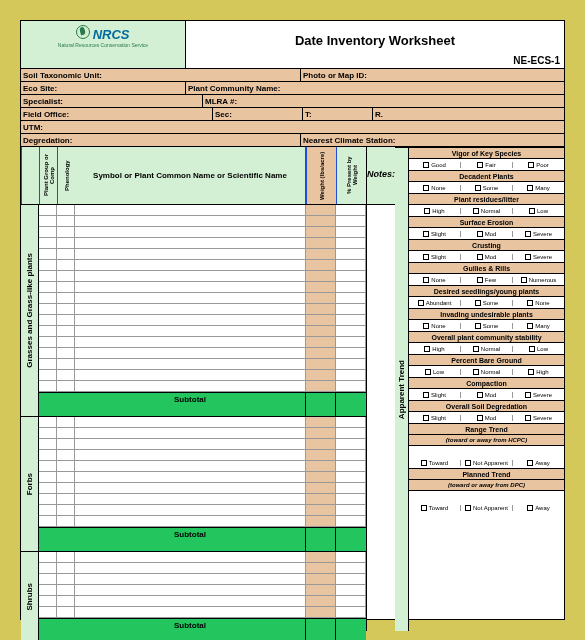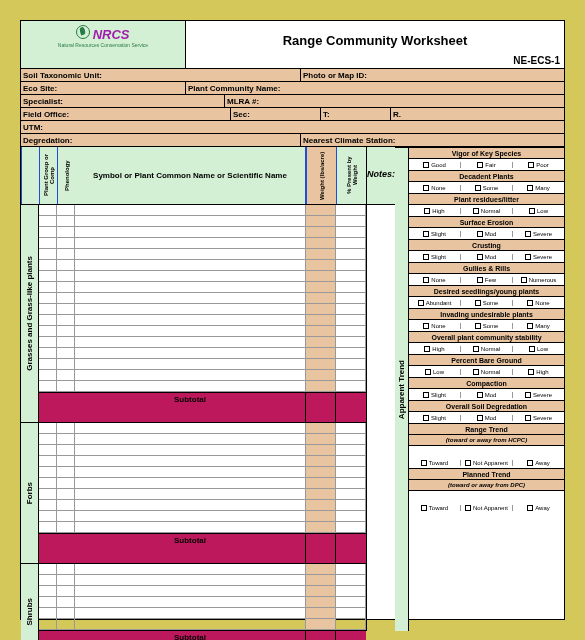--- a/index.html
+++ b/index.html
@@ -2,21 +2,21 @@
 <html><head>
 <meta charset="utf-8">
 <style>
 *{box-sizing:border-box;margin:0;padding:0}
 body{background:#d4c85a;padding:20px;font-family:Arial,sans-serif;font-size:8px}
 .sheet{background:#fff;width:545px;height:600px;margin:0 auto;border:1px solid #000}
 .hdr{display:flex;border-bottom:1px solid #000;height:48px}
 .logo-box{width:165px;border-right:1px solid #000;background:#d4f0d4;text-align:center;padding:2px;position:relative}
 .logo-ico{display:inline-block;width:14px;height:14px;border:1.5px solid #2a7a4a;border-radius:50%;position:relative;margin-top:2px}
 .logo-ico::after{content:"";position:absolute;left:3px;top:1px;width:5px;height:8px;background:#2a7a4a;border-radius:50% 50% 50% 0;transform:rotate(-15deg)}
-.logo-title{font-size:13px;font-weight:bold;font-style:italic;color:#a21caf}
+.logo-title{font-size:13px;font-weight:bold;font-style:italic;color:#0369a1}
 .logo-sub{font-size:10px;color:#2a7a4a}
 .logo-small{font-size:5px;color:#2a7a4a}
 .title-box{flex:1;position:relative;padding:8px;text-align:center}
 .main-title{font-size:13px;font-weight:bold;margin-top:4px}
 .code{position:absolute;right:4px;bottom:2px;font-size:10px;font-weight:bold}
 .meta{background:#e8c4a0}
 .mrow{display:flex;border-bottom:1px solid #000;height:13px}
 .mcell{border-right:1px solid #000;padding:0 2px;font-size:8px;font-weight:bold;line-height:13px;white-space:nowrap}
 .mcell:last-child{border-right:none}
 .body{display:flex;height:484px}
@@ -26,21 +26,21 @@
 .ch.vert{writing-mode:vertical-rl;transform:rotate(180deg);font-size:6px}
 .groups{flex:1;display:flex;flex-direction:column}
 .grp{display:flex;border-bottom:1px solid #000}
 .grp-lbl{width:18px;background:#d4f0d4;border-right:1px solid #000;display:flex;align-items:center;justify-content:center}
 .grp-lbl span{writing-mode:vertical-rl;transform:rotate(180deg);font-size:8px;font-weight:bold}
 .grp-rows{flex:1;display:flex;flex-direction:column}
 .drow{display:flex;height:11px;border-bottom:1px solid #999}
 .drow:last-child{border-bottom:none}
 .dc{border-right:1px solid #999;height:100%}
 .dc1{width:18px}.dc2{width:18px}.dc3{flex:1}.dc4{width:30px;background:#e8c4a0}.dc5{width:30px}
-.subtotal{display:flex;height:30px;background:#be185d;border-top:1px solid #000}
+.subtotal{display:flex;height:24px;background:#22c55e;border-top:1px solid #000}
 .subtotal .lbl{flex:1;text-align:center;font-size:8px;font-weight:bold;line-height:13px;border-right:1px solid #000;padding-left:36px}
 .subtotal .v1{width:30px;border-right:1px solid #000}
 .subtotal .v2{width:30px}
 .total-row{display:flex;height:14px;background:#e8c4a0;border-top:1px solid #000}
 .total-row .sp{width:18px;background:#d4f0d4;border-right:1px solid #000}
 .total-row .lbl{flex:1;text-align:left;font-size:9px;font-weight:normal;line-height:14px;border-right:6px solid #14532d}
 .total-row .v1{width:30px;border-right:1px solid #000}
 .total-row .v2{width:30px}
 .right{flex:1;border-left:1px solid #000;display:flex;flex-direction:row}
 .notes-hdr{background:#d4f0d4;height:58px;border-bottom:1px solid #000;text-align:center;font-size:9px;font-style:italic;font-weight:bold;padding-top:22px}
@@ -62,40 +62,40 @@
 <body>
 
 <div class="sheet">
 <div class="hdr">
 <div class="logo-box">
 <span class="logo-ico"></span>
 <span class="logo-title">NRCS</span>
 <div class="logo-small">Natural Resources Conservation Service</div>
 </div>
 <div class="title-box">
-<div class="main-title">Range Community Worksheet</div>
+<div class="main-title">Date Inventory Worksheet</div>
 <div class="code">NE-ECS-1</div>
 </div>
 </div>
 
 <div class="meta">
 <div class="mrow">
         <div class="mcell" style="width:280px">Soil Taxonomic Unit:</div>
         <div class="mcell" style="flex:1">Photo or Map ID:</div>
       </div>
 <div class="mrow">
         <div class="mcell" style="width:165px">Eco Site:</div>
         <div class="mcell" style="flex:1">Plant Community Name:</div>
       </div>
 <div class="mrow">
-        <div class="mcell" style="width:204px">Specialist:</div>
+        <div class="mcell" style="width:182px">Specialist:</div>
         <div class="mcell" style="flex:1">MLRA #:</div>
       </div>
 <div class="mrow">
-        <div class="mcell" style="width:210px">Field Office:</div>
+        <div class="mcell" style="width:192px">Field Office:</div>
         <div class="mcell" style="width:90px">Sec:</div>
         <div class="mcell" style="width:70px">T:</div>
         <div class="mcell" style="flex:1">R.</div>
       </div>
 <div class="mrow">
         <div class="mcell" style="flex:1">UTM:</div>
       </div>
 <div class="mrow">
         <div class="mcell" style="width:280px">Degredation:</div>
         <div class="mcell" style="flex:1">Nearest Climate Station:</div>

